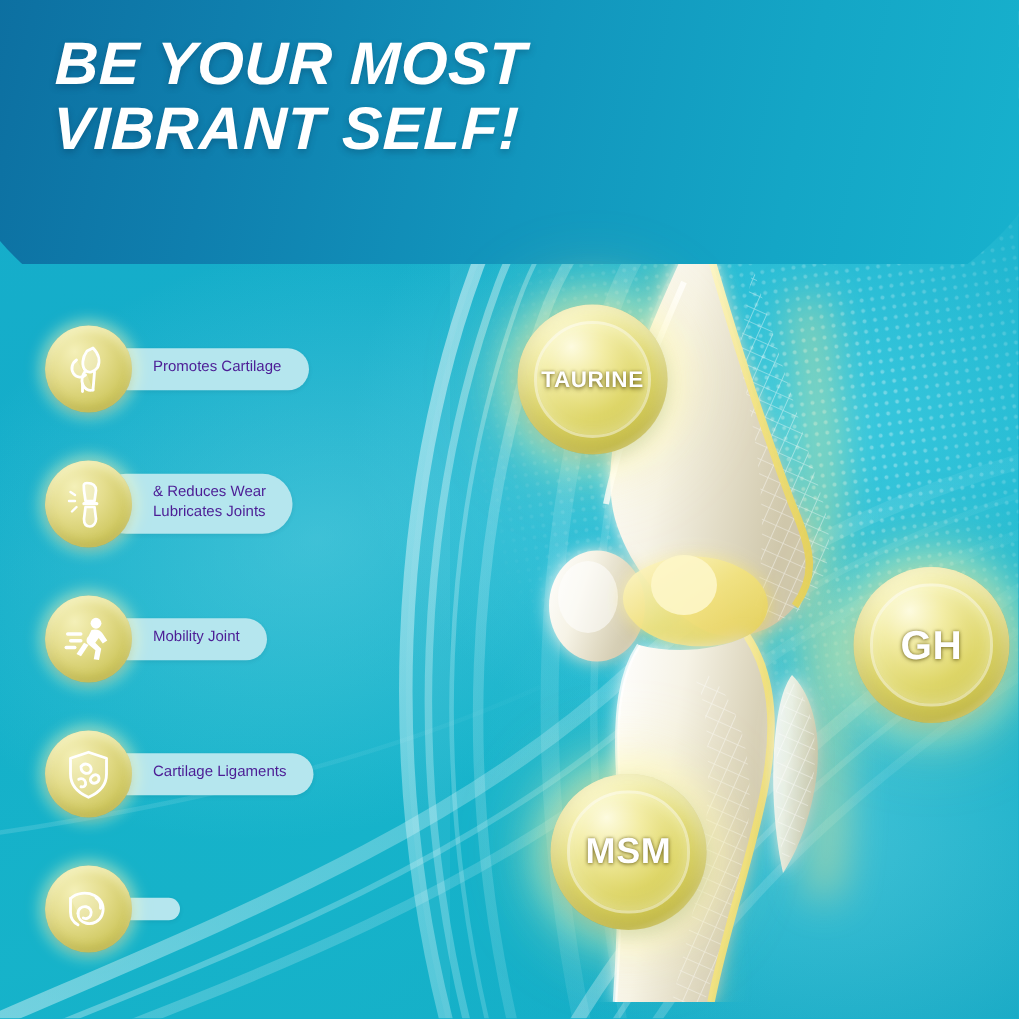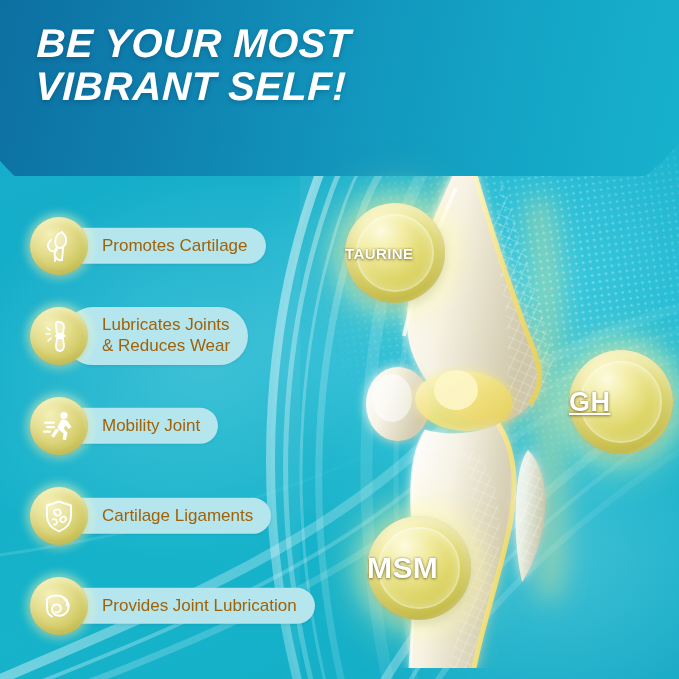--- a/index.html
+++ b/index.html
@@ -73,22 +73,22 @@
     position:relative;
     display:flex;align-items:center;
     margin-bottom:26px;
     height:64px;
   }
   .chip{
     position:absolute;left:34px;top:50%;transform:translateY(-50%);
     background:#b5e6ee;
     border-radius:32px;
     padding:7px 18px 8px 38px;
-    color:#a16207;
-    font-size:17px;
+    color:#4c1d95;
+    font-size:10px;
     line-height:1.26;
     box-shadow:0 1px 3px rgba(0,50,70,.10);
     white-space:nowrap;
   }
   .chip .ln{display:block;}
   .f-icon{
     position:relative;z-index:3;
     width:58px;height:58px;border-radius:50%;
     flex:0 0 58px;
     background:
@@ -99,21 +99,21 @@
       inset 0 -3px 6px rgba(150,140,40,.30),
       inset 0 3px 7px rgba(255,255,220,.75);
     display:flex;align-items:center;justify-content:center;
   }
   .f-icon svg{display:block;}
 
   
   .badge{
     position:absolute;
     border-radius:50%;
-    display:flex;align-items:center;justify-content:flex-start;
+    display:flex;align-items:center;justify-content:center;
     background:
       radial-gradient(circle at 36% 28%, #fdfbe0 0%, #f3eda6 22%, #ddd566 52%, #cdc44c 74%, #e9e392 90%, #fbf8d8 100%);
     box-shadow:
       0 0 26px 8px rgba(255,250,170,.55),
       0 0 50px 14px rgba(255,245,150,.26),
       0 4px 10px rgba(0,60,70,.25),
       inset 0 -6px 14px rgba(150,138,34,.34),
       inset 0 6px 16px rgba(255,255,230,.85);
     color:#ffffff;
     font-weight:bold;
@@ -121,22 +121,22 @@
     letter-spacing:.4px;
   }
   .badge::after{
     content:"";position:absolute;inset:11%;
     border-radius:50%;
     border:2px solid rgba(255,255,255,.45);
     box-shadow:inset 0 0 14px rgba(255,255,220,.55);
     pointer-events:none;
   }
   #badge-taurine{left:345px;top:203px;width:100px;height:100px;font-size:15px;}
-  #badge-gh{left:569px;top:350px;width:104px;height:104px;font-size:27px;text-decoration:underline;}
-  #badge-msm{left:367px;top:516px;width:104px;height:104px;font-size:30px;}
+  #badge-gh{left:569px;top:378px;width:104px;height:104px;font-size:27px;}
+  #badge-msm{left:367px;top:516px;width:104px;height:104px;font-size:24px;}
   .badge span{position:relative;z-index:2;}
 
   
   .knee{position:absolute;left:352px;top:168px;width:330px;height:500px;}
 </style>
 </head>
 <body>
 
 <div id="poster">
 
@@ -283,22 +283,22 @@
           <path d="M16 19 C14 22 13 25 14 28 C15 31 18 33 21 32" fill="#ffffff" fill-opacity=".22"></path>
           <path d="M14 28 L14 33"></path>
           <path d="M21 32 L22 20"></path>
           <path d="M10 12 C7 14 6 18 8 21 C10 24 14 24 16 22" fill="#ffffff" fill-opacity=".2"></path>
         </svg>
       </div>
     </div>
 
     <div class="feature">
       <div class="chip">
+        <span class="ln">&amp; Reduces Wear</span>
         <span class="ln">Lubricates Joints</span>
-        <span class="ln">&amp; Reduces Wear</span>
       </div>
       <div class="f-icon">
         <svg width="36" height="36" viewBox="0 0 36 36" fill="none" stroke="#ffffff" stroke-width="1.8" stroke-linejoin="round" stroke-linecap="round">
           <path d="M17 4 C21 4 23 6 23 9 L22 16 L16 16 L15 9 C15 6 14 4 17 4 Z" fill="#ffffff" fill-opacity=".35"></path>
           <path d="M16 20 L22 20 L23 28 C23 31 21 33 19 33 C16 33 15 31 15 28 Z" fill="#ffffff" fill-opacity=".35"></path>
           <path d="M15 17.8 L23.5 17.8" stroke-width="2.2"></path>
           <path d="M9 12 L6 10 M9 16 L5 16 M10 20 L7 23" stroke-width="1.6"></path>
         </svg>
       </div>
     </div>
@@ -329,21 +329,20 @@
                    C11 30.5 6 25.5 6 18 L6 7.5 Z" fill="#ffffff" fill-opacity=".16"></path>
           <path d="M13 13 C15 10.5 18.5 11 19.5 13.5 C20.5 16 18.5 18 16 17.5 C14 17 13 15 13 13 Z"></path>
           <path d="M20 20 C22 17.5 25 18.5 25 21 C25 23.5 22 25 20 23.5 C19 22.5 19 21 20 20 Z"></path>
           <path d="M11.5 21.5 C13.5 20.5 15.5 21.5 16 23.5 C16.5 25.5 15 27 13 26.5"></path>
         </svg>
       </div>
     </div>
 
     <div class="feature">
       <div class="chip">
-        <span class="ln">Provides Joint Lubrication</span>
       </div>
       <div class="f-icon">
         <svg width="36" height="36" viewBox="0 0 36 36" fill="none" stroke="#ffffff" stroke-width="1.9" stroke-linejoin="round" stroke-linecap="round">
           <path d="M6 11 C10 7 17 6.5 22 9 C27 11.5 29 17 27 22
                    C25.5 26 21 28.5 16.5 27.5 C13 26.7 11 24 11 21" fill="#ffffff" fill-opacity=".18"></path>
           <path d="M11 21 C11 18 13.5 16 16.5 16.5 C19 17 20.5 19.5 19.5 22
                    C18.7 24 16.5 25 14.5 24"></path>
           <path d="M6 11 L6 20 C6 24 8 27 11 28.5"></path>
           <path d="M23 10.5 C25.5 12.5 26.5 15 26 17.5"></path>
         </svg>

